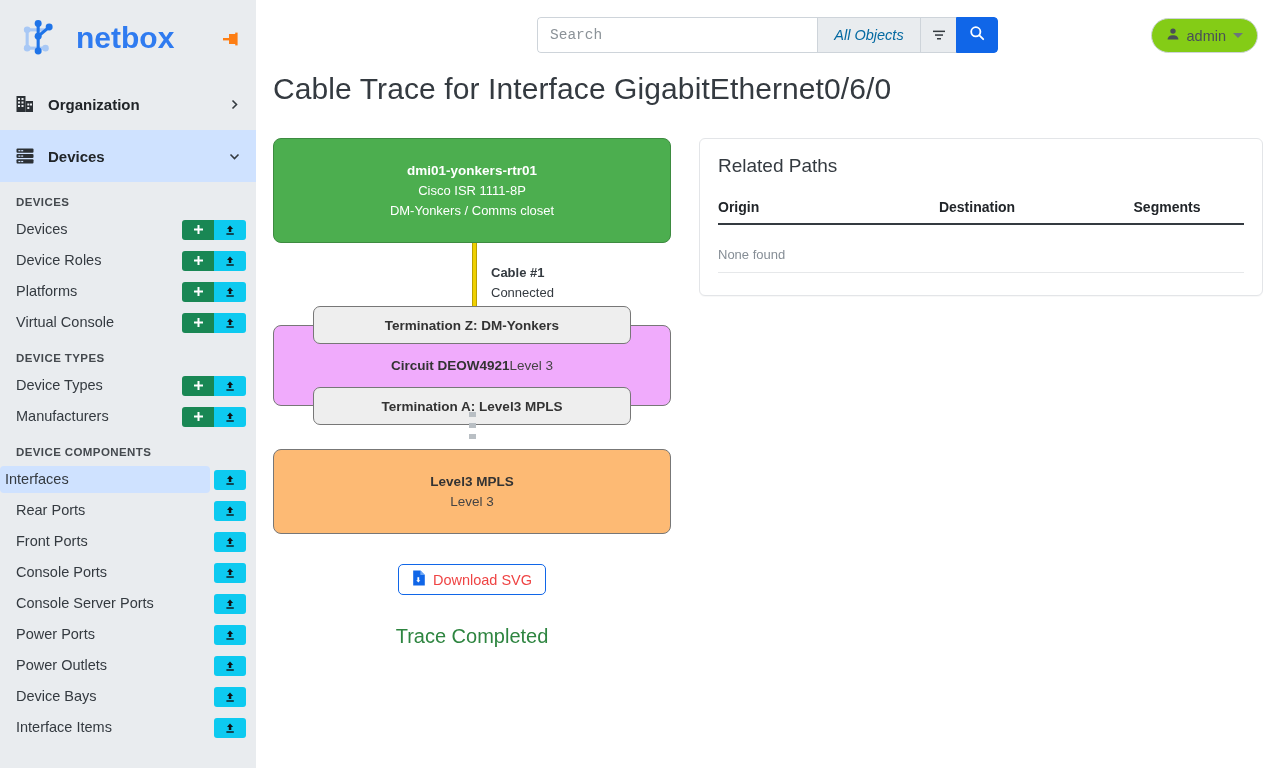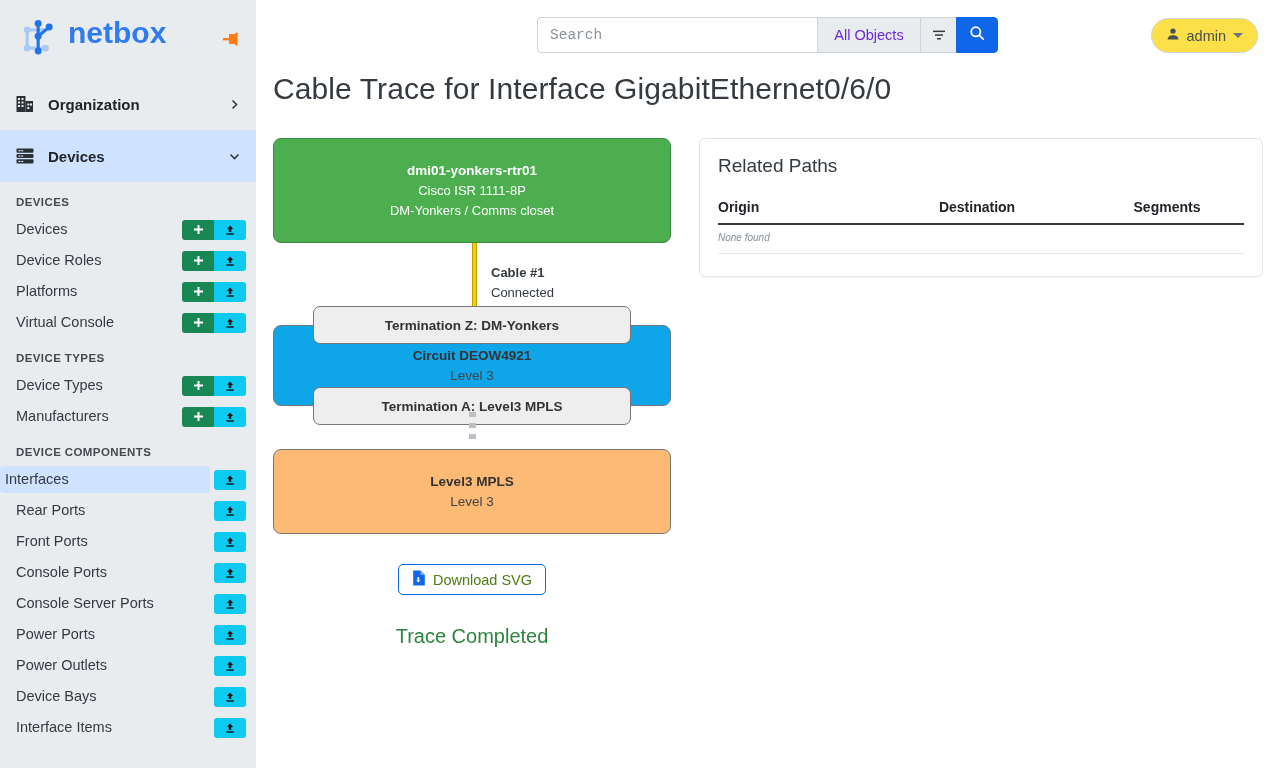--- a/index.html
+++ b/index.html
@@ -19,21 +19,21 @@
     background: #e9ecef;
     overflow: hidden;
     position: relative;
   }
   .sidebar-header {
     height: 78px;
     display: flex; align-items: center;
     padding: 0 14px 0 18px;
     background: #e9ecef;
   }
-  .brand { display: flex; align-items: flex-start; gap: 6px; flex: 1; }
+  .brand { display: flex; align-items: center; gap: 14px; flex: 1; }
   .brand-logo { width: 44px; height: 44px; display: block; }
   .brand-word { height: 34px; display:block; }
   .pin-icon { width: 22px; height: 22px; display: flex; align-items: center; justify-content: center; }
 
   .nav-group {
     height: 52px;
     display: flex; align-items: center;
     padding: 0 16px 0 14px;
     gap: 12px;
     font-size: 15px;
@@ -103,42 +103,42 @@
     color: #343a40; background: #fff;
     outline: none;
     font-family: Liberation Mono, monospace;
   }
   .search-input::placeholder { color: #8b9298; }
   .obj-select {
     height: 36px; min-width: 103px;
     border: 1px solid #ced4da; border-right: none;
     background: #e9ecef;
     display: flex; align-items: center; justify-content: center;
-    font-size: 14.5px; color: #6d28d9;
-    padding: 0 10px; cursor: pointer;
+    font-size: 14.5px; color: #0369a1;
+    padding: 0 10px; cursor: pointer; font-style: italic;
   }
   .filter-btn {
     height: 36px; width: 36px;
     border: 1px solid #ced4da; border-right: none;
     background: #e9ecef;
     display: flex; align-items: center; justify-content: center;
     cursor: pointer;
   }
   .search-btn {
     height: 36px; width: 42px;
     background: #1066e8; border: 1px solid #1066e8;
     border-radius: 0 4px 4px 0;
     display: flex; align-items: center; justify-content: center;
     cursor: pointer;
   }
   .user-btn {
     position: absolute; right: 22px; top: 18px;
     height: 35px; min-width: 103px;
     border: 1px solid #ced4da; border-radius: 18px;
-    background: #fde047;
+    background: #84cc16;
     display: flex; align-items: center; justify-content: center; gap: 7px;
     font-size: 14.5px; color: #495057;
     cursor: pointer; padding: 0 14px;
   }
   .caret-dn {
     width: 0; height: 0;
     border-left: 5px solid transparent;
     border-right: 5px solid transparent;
     border-top: 5px solid #6c757d;
   }
@@ -198,26 +198,26 @@
     border-right: 1px solid #b9a000;
   }
   .cable-labels {
     position: absolute; left: 218px; top: 20px;
     font-size: 13px; color: #343a40; line-height: 20px;
   }
   .cable-labels .cl-name { font-weight: 700; }
 
   .circuit-wrap { position: relative; margin-top: -19px; }
   .circuit-box {
-    background: #0ea5e9;
+    background: #f0abfc;
     border: 1px solid #777;
     border-radius: 8px;
     height: 81px;
     width: 398px;
-    display: flex; flex-direction: column;
+    display: flex; flex-direction: row;
     align-items: center; justify-content: center;
     text-align: center;
   }
   .circuit-box .cb-name { font-size: 13.5px; font-weight: 700; color: #333; line-height: 20px; }
   .circuit-box .cb-sub { font-size: 13.5px; color: #444; line-height: 20px; }
   .circ-term-top { position: absolute; top: -19px; left: 40px; }
   .circ-term-bot { position: absolute; bottom: -19px; left: 40px; }
 
   .dash-seg { height: 43px; position: relative; }
   .dash-line {
@@ -238,21 +238,21 @@
     text-align: center;
   }
   .node-provider .np-name { font-size: 13.5px; font-weight: 700; color: #333; line-height: 20px; }
   .node-provider .np-sub { font-size: 13.5px; color: #444; line-height: 20px; }
 
   .dl-row { display: flex; justify-content: center; margin-top: 30px; }
   .dl-btn {
     border: 1px solid #1066e8;
     border-radius: 5px;
     background: #fff;
-    color: #4d7c0f;
+    color: #ef4444;
     font-size: 14.5px;
     height: 31px;
     padding: 0 13px;
     display: flex; align-items: center; gap: 7px;
     cursor: pointer;
     font-family: "Liberation Sans", sans-serif;
   }
   .trace-done {
     text-align: center;
     margin-top: 30px;
@@ -273,24 +273,23 @@
   table.paths { width: 100%; border-collapse: collapse; }
   table.paths th {
     text-align: left;
     font-size: 14px; font-weight: 700; color: #212529;
     padding: 4px 0 8px 0;
     border-bottom: 2px solid #343a40;
   }
   table.paths th.c1 { width: 42%; }
   table.paths th.c2 { width: 37%; }
   table.paths td {
-    font-size: 10px; color: #868e96;
-    padding: 7px 0 10px 0;
+    font-size: 13px; color: #868e96;
+    padding: 22px 0 10px 0;
     border-bottom: 1px solid #e6e8ea;
-    font-style: italic;
   }
 </style>
 </head>
 <body>
 
 <div class="app">
 
   <aside class="sidebar">
 
     <div class="sidebar-header">

